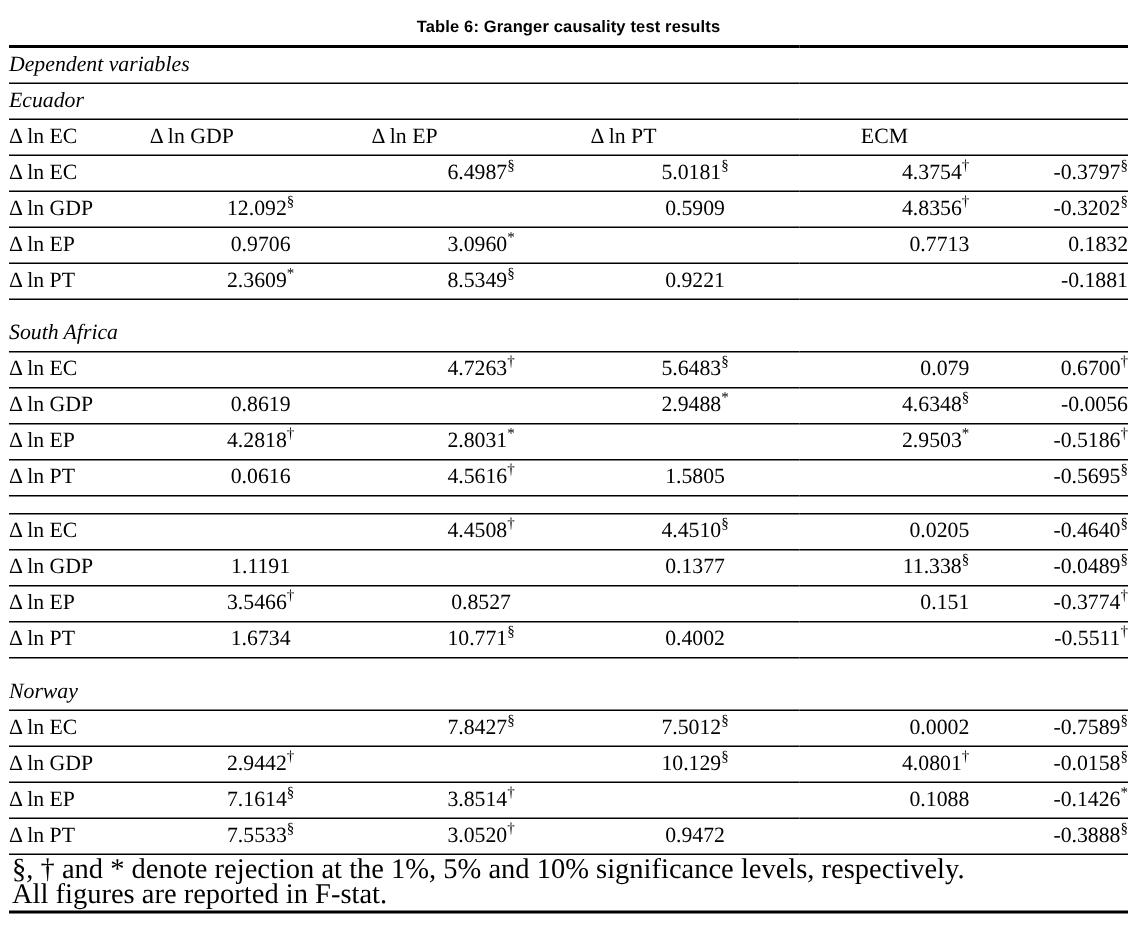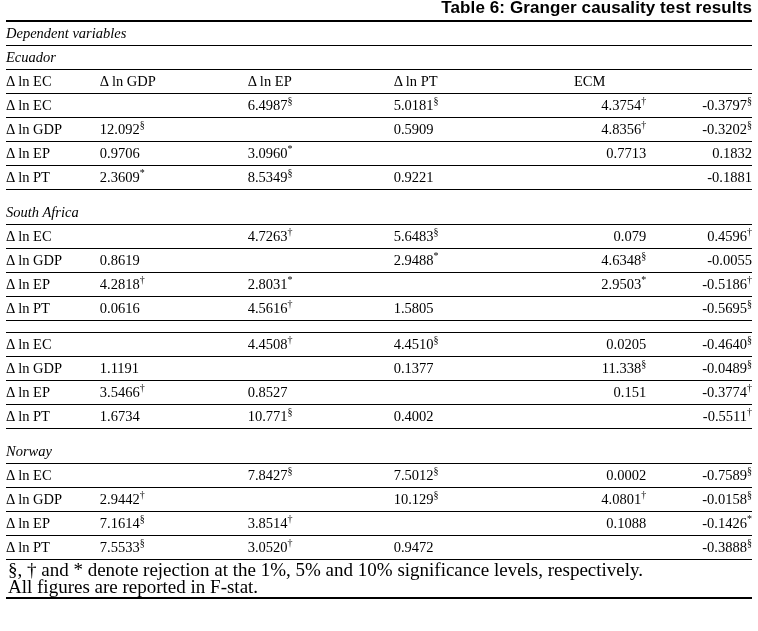--- a/index.html
+++ b/index.html
@@ -15,26 +15,26 @@
     overflow: hidden;
   }
   .page {
     width: 758px;
     height: 631px;
     position: relative;
     box-sizing: border-box;
     padding: 0 6px;
   }
   .title {
-    text-align: right;
+    text-align: center;
     font-family: "Liberation Sans", sans-serif;
     font-weight: bold;
-    font-size: 17px;
+    font-size: 11px;
     line-height: 16px;
-    padding-top: 0;
+    padding-top: 10px;
     padding-bottom: 4px;
     letter-spacing: 0.1px;
   }
   table.grid {
     width: 100%;
     border-collapse: collapse;
     font-size: 14.5px;
   }
   table.grid td {
     padding: 0;
@@ -63,21 +63,21 @@
   .c-gdp   { width: 168px; }
   .c-ep    { width: 168px; }
   .c-pt    { width: 160px; }
   .c-ecm   { width: 128px; }
   .c-last  { width: 118px; }
 
   .hdr-gdp, .hdr-ep, .hdr-pt { padding-left: 8px; }
   .hdr-ecm { text-align: center; }
 
   .val {
-    text-align: left;
+    text-align: center;
     padding-left: 26px;
   }
   .val-ecm {
     text-align: right;
   }
   .val-last {
     text-align: right;
   }
   .ital {
     font-style: italic;
@@ -172,29 +172,29 @@
 
       <tr class="grouprow">
         <td class="ital" colspan="6">South Africa</td>
       </tr>
       <tr class="row">
         <td class="rule-thin">Δ ln EC</td>
         <td class="rule-thin val"><span></span><sup></sup></td>
         <td class="rule-thin val"><span>4.7263</span><sup>†</sup></td>
         <td class="rule-thin val"><span>5.6483</span><sup>§</sup></td>
         <td class="rule-thin val-ecm"><span>0.079</span><sup></sup></td>
-        <td class="rule-thin val-last"><span>0.4596</span><sup>†</sup></td>
+        <td class="rule-thin val-last"><span>0.6700</span><sup>†</sup></td>
       </tr>
       <tr class="row">
         <td class="rule-thin">Δ ln GDP</td>
         <td class="rule-thin val"><span>0.8619</span><sup></sup></td>
         <td class="rule-thin val"><span></span><sup></sup></td>
         <td class="rule-thin val"><span>2.9488</span><sup>*</sup></td>
         <td class="rule-thin val-ecm"><span>4.6348</span><sup>§</sup></td>
-        <td class="rule-thin val-last"><span>-0.0055</span><sup></sup></td>
+        <td class="rule-thin val-last"><span>-0.0056</span><sup></sup></td>
       </tr>
       <tr class="row">
         <td class="rule-thin">Δ ln EP</td>
         <td class="rule-thin val"><span>4.2818</span><sup>†</sup></td>
         <td class="rule-thin val"><span>2.8031</span><sup>*</sup></td>
         <td class="rule-thin val"><span></span><sup></sup></td>
         <td class="rule-thin val-ecm"><span>2.9503</span><sup>*</sup></td>
         <td class="rule-thin val-last"><span>-0.5186</span><sup>†</sup></td>
       </tr>
       <tr class="row">

